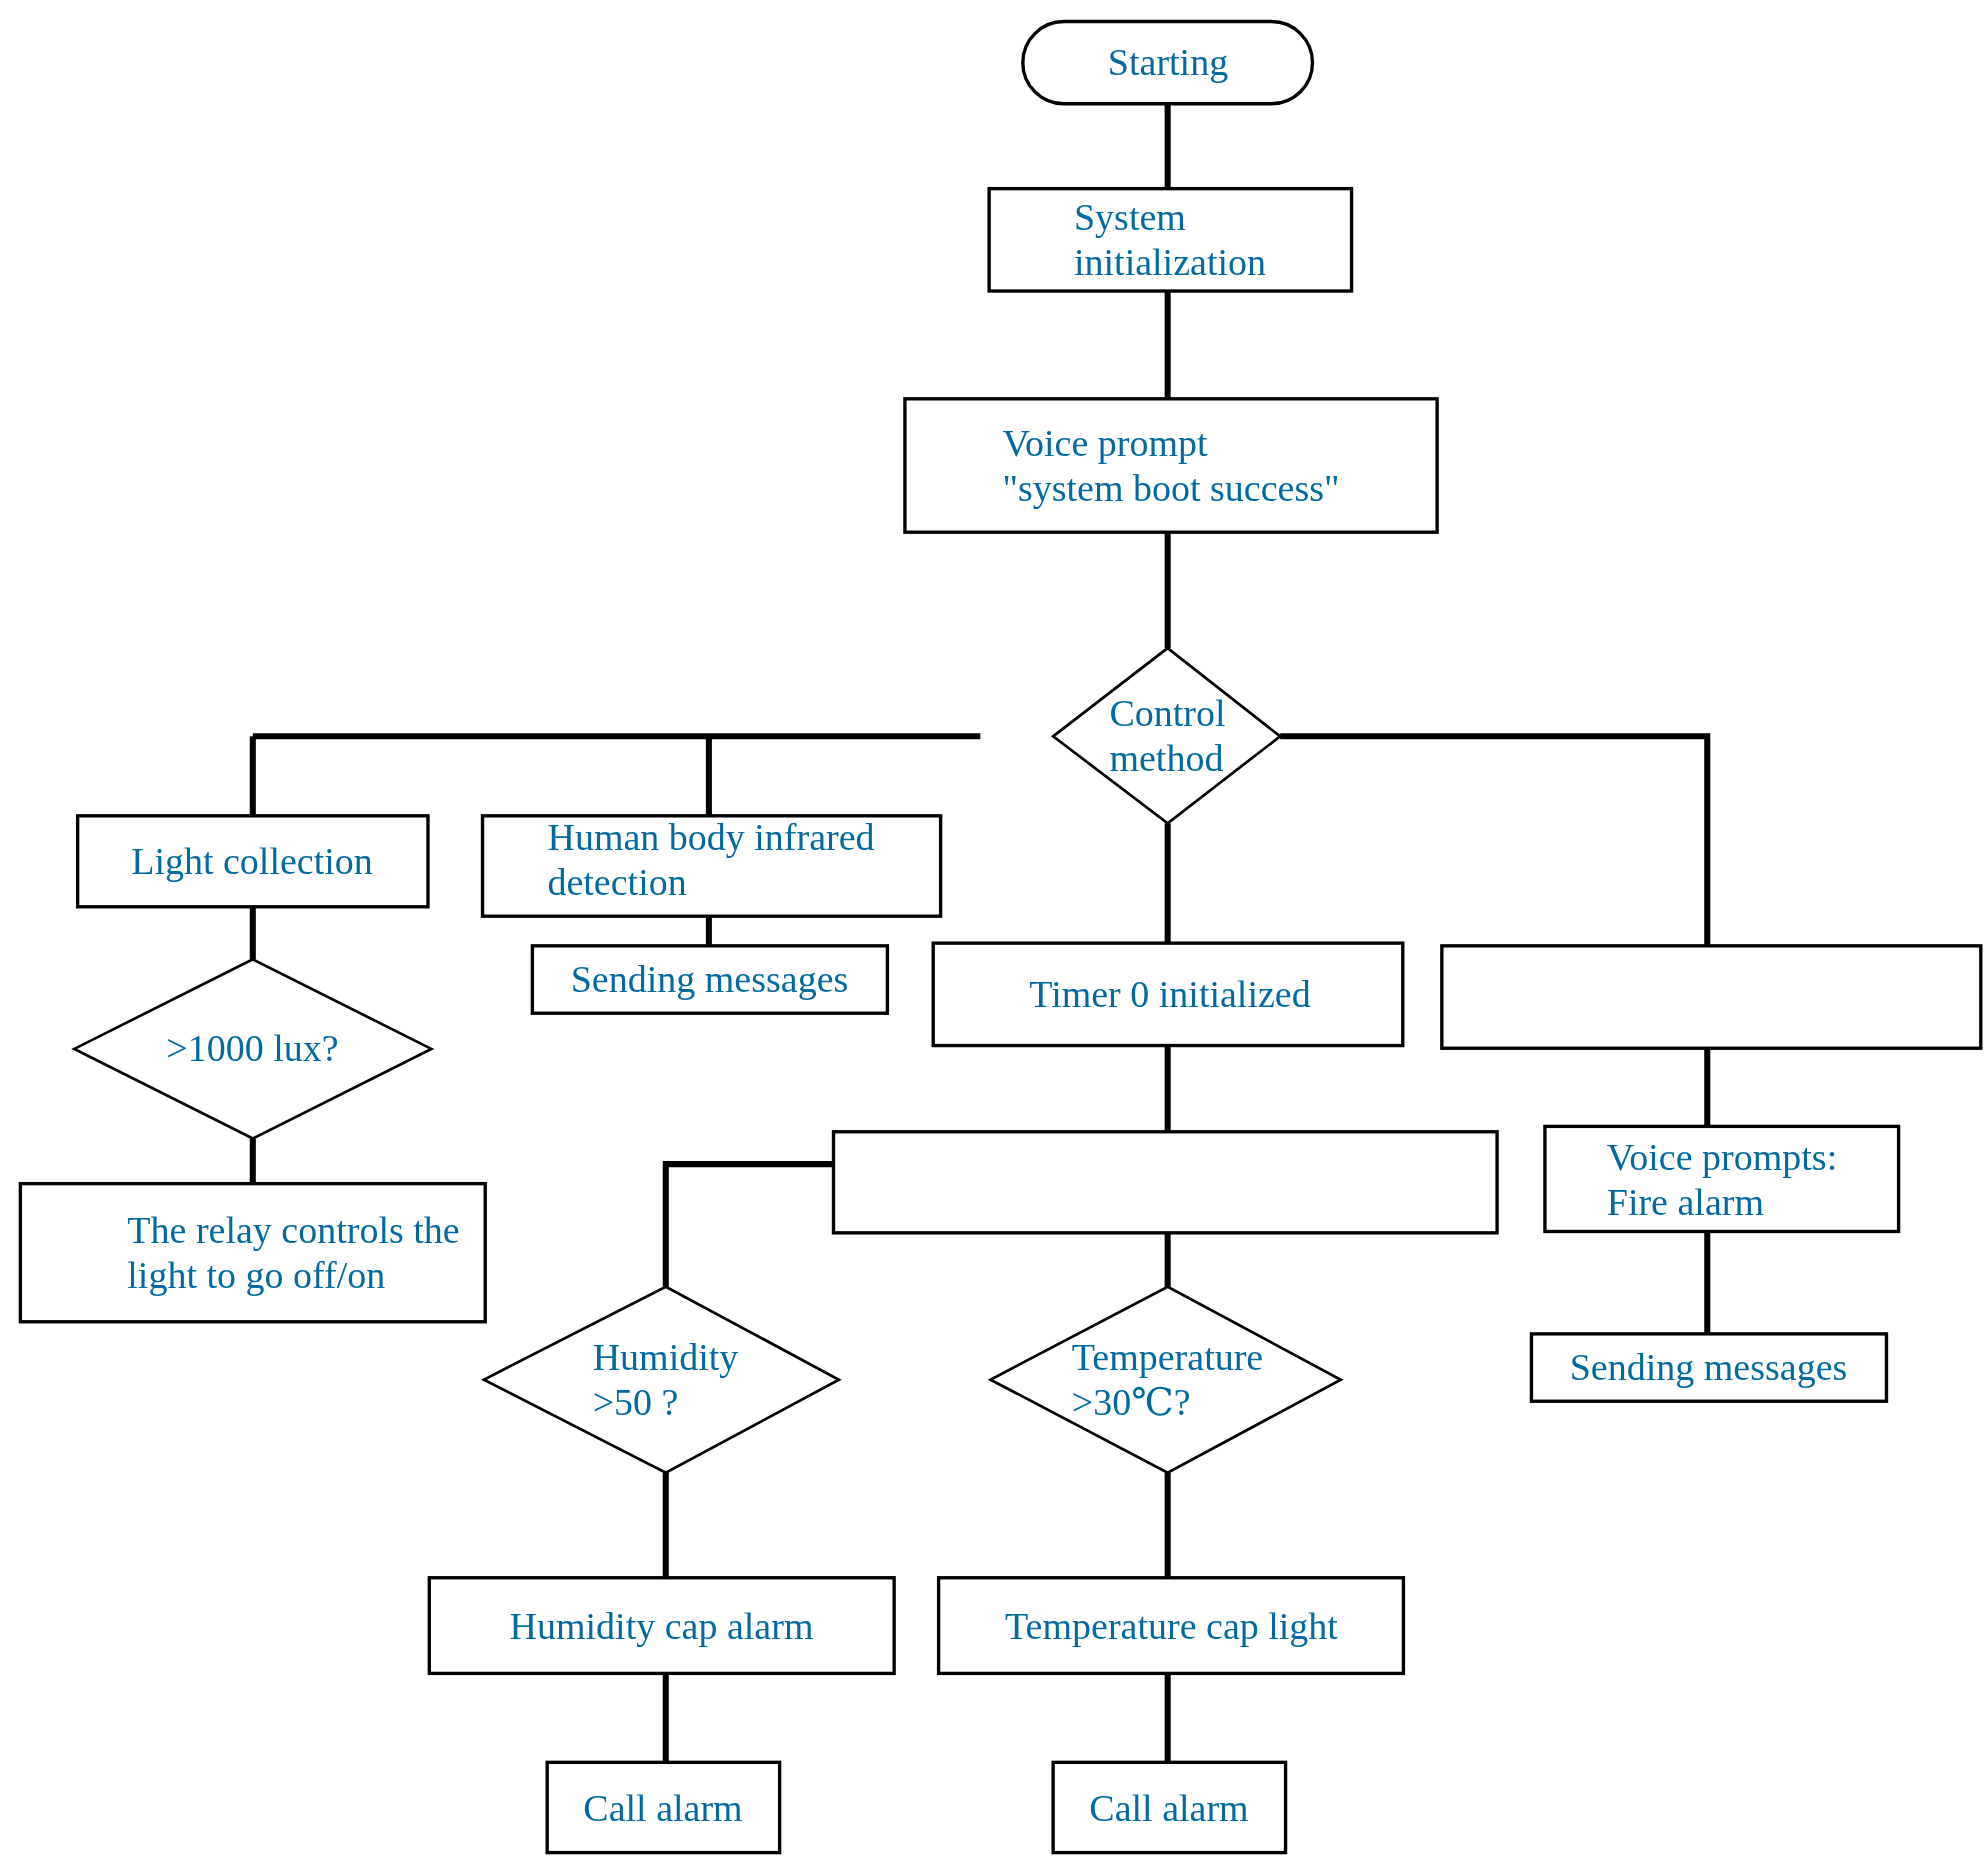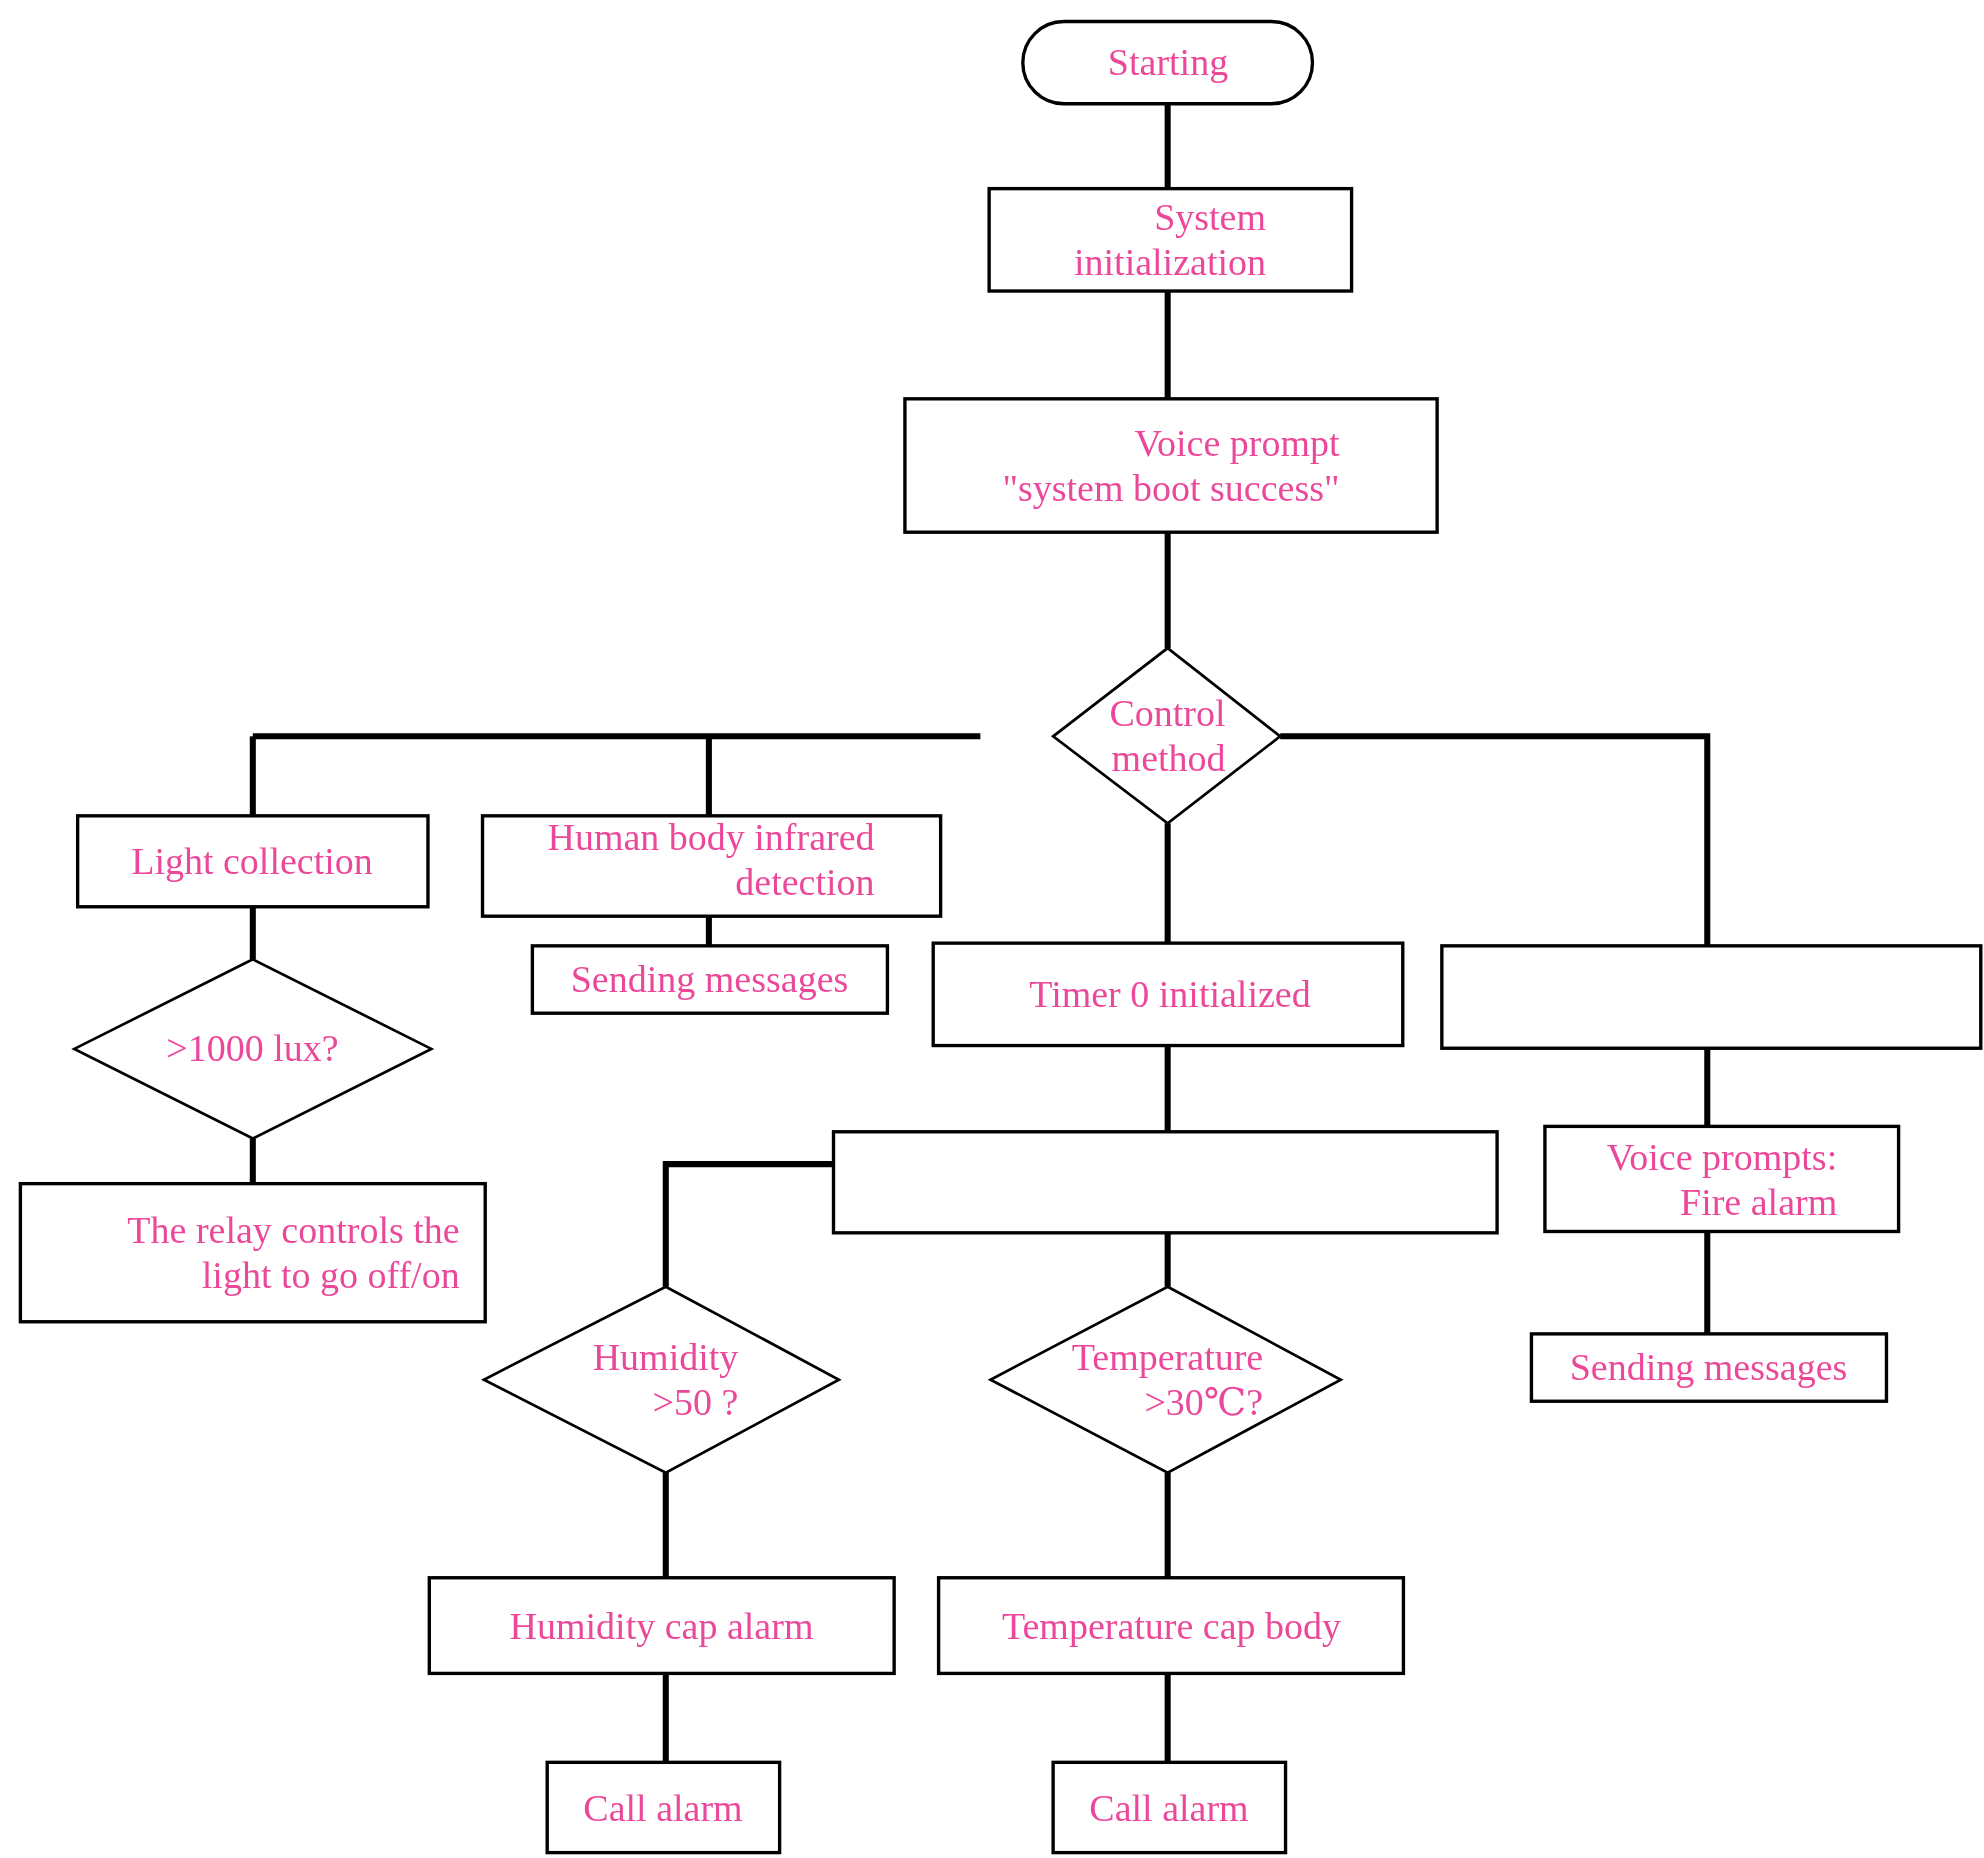--- a/index.html
+++ b/index.html
@@ -38,22 +38,22 @@
     stroke-width: 9;
     fill: none;
     stroke-linecap: butt;
   }
   .node-label {
     position: absolute;
     display: flex;
     flex-direction: column;
     align-items: center;
     justify-content: center;
-    text-align: right;
-    color: #ec4899;
+    text-align: left;
+    color: #0369a1;
     font-family: "Liberation Serif", "DejaVu Serif", serif;
     font-size: 38px;
     line-height: 1.18;
     white-space: pre-line;
     pointer-events: none;
   }
   .node-label.small {
     font-size: 37px;
   }
 </style>
@@ -178,21 +178,21 @@
 
 
   <div class="node-label" style="left:512px; top:1287px; width:307px; height:186px;">Humidity
 &gt;50 ?</div>
 
   <div class="node-label" style="left:1014px; top:1287px; width:307px; height:186px;">Temperature
 &gt;30℃?</div>
 
   <div class="node-label" style="left:429px; top:1578px; width:465px; height:96px;">Humidity cap alarm</div>
 
-  <div class="node-label" style="left:939px; top:1578px; width:465px; height:96px;">Temperature cap body</div>
+  <div class="node-label" style="left:939px; top:1578px; width:465px; height:96px;">Temperature cap light</div>
 
   <div class="node-label" style="left:547px; top:1763px; width:232px; height:90px;">Call alarm</div>
 
   <div class="node-label" style="left:1053px; top:1763px; width:232px; height:90px;">Call alarm</div>
 
 
   <div class="node-label" style="left:1545px; top:1127px; width:354px; height:105px;">Voice prompts:
 Fire alarm</div>
 
   <div class="node-label" style="left:1531px; top:1334px; width:355px; height:67px;">Sending messages</div>

